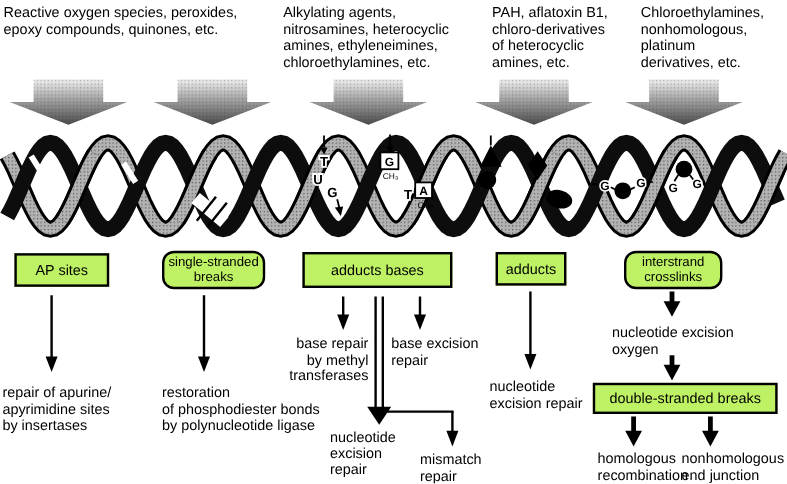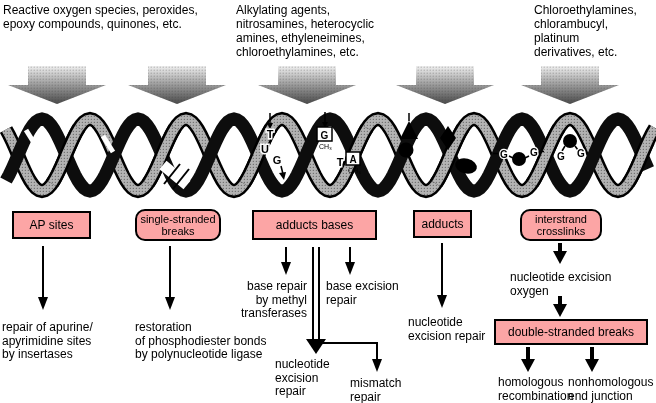--- a/index.html
+++ b/index.html
@@ -1,39 +1,43 @@
 <!DOCTYPE html>
 <html><head>
 <meta charset="utf-8">
 <style>
   html,body{margin:0;padding:0;background:#fff;}
   .stage{position:relative;width:656px;height:403px;background:#fff;overflow:hidden;
          font-family:"Liberation Sans",sans-serif;color:#000;}
   .txt{position:absolute;white-space:pre-line;font-size:12px;line-height:13.5px;color:#000;}
   .agent{line-height:14px;}
-  .box{position:absolute;border:2px solid #000;background:#fca5a5;display:flex;
+  .box{position:absolute;border:2px solid #000;background:#bef264;display:flex;
        align-items:center;justify-content:center;text-align:center;
        font-size:12px;line-height:12px;white-space:pre-line;}
   .box.small{font-size:11px;line-height:12px;border-radius:10px;}
   svg{position:absolute;display:block;}
   text{font-family:"Liberation Sans",sans-serif;}
 </style>
 </head>
 <body>
 
 <div class="stage">
 
   <div class="txt agent" style="left:3px;top:3px;width:232px">Reactive oxygen species, peroxides,
 epoxy compounds, quinones, etc.</div>
   <div class="txt agent" style="left:236px;top:3px;width:170px">Alkylating agents,
 nitrosamines, heterocyclic
 amines, ethyleneimines,
 chloroethylamines, etc.</div>
+  <div class="txt agent" style="left:410px;top:3px;width:118px">PAH, aflatoxin B1,
+chloro-derivatives
+of heterocyclic
+amines, etc.</div>
   <div class="txt agent" style="left:534px;top:3px;width:120px">Chloroethylamines,
-chlorambucyl,
+nonhomologous,
 platinum
 derivatives, etc.</div>
 
   <svg style="left:0;top:60px" width="656" height="48">
     <defs>
       <linearGradient id="agrad" x1="0" y1="0" x2="0" y2="1">
         <stop offset="0" stop-color="#efefef"></stop>
         <stop offset="0.5" stop-color="#9a9a9a"></stop>
         <stop offset="1" stop-color="#4a4a4a"></stop>
       </linearGradient>

